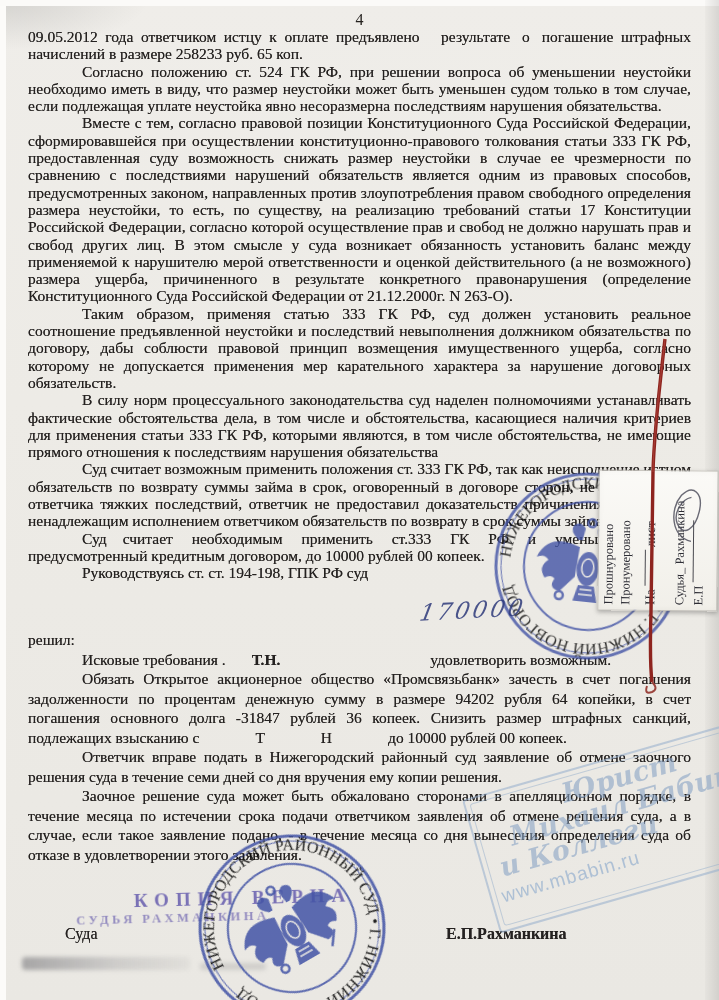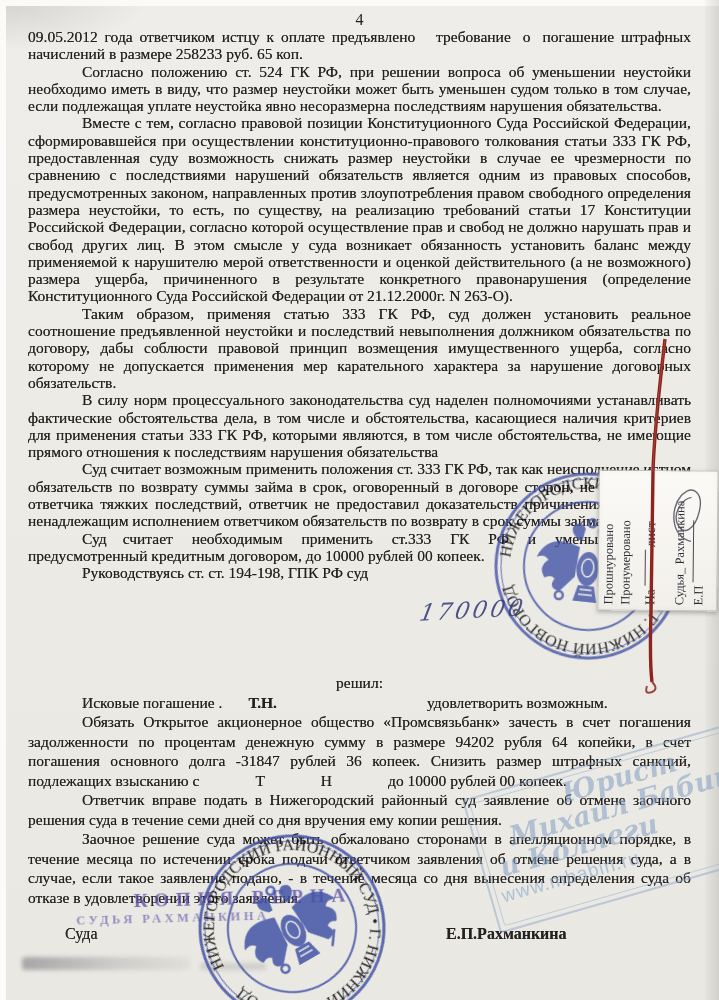--- a/index.html
+++ b/index.html
@@ -21,21 +21,21 @@
   
   .pagenum{position:absolute;left:28px;top:11px;width:663px;text-align:center;z-index:2;
         font-size:16px;color:#24211e;}
   .textblock{position:absolute;left:28px;width:663px;z-index:2;color:#242120;
         font-size:15.5px;text-align:justify;
         text-shadow:0 0 0.5px rgba(36,33,30,0.75);}
   #textA{top:28px;line-height:17.3px;}
   #textB{top:630px;line-height:19.5px;}
   .para{margin:0;text-indent:54px;}
   .para.noindent{text-indent:0;}
-  .para.center{text-align:center;text-indent:0;margin-top:43px;}
+  .para.center{text-align:left;text-indent:0;}
   .gap{display:inline-block;height:2px;}
   .b{font-weight:bold;}
   .sigrow{position:absolute;left:28px;top:925px;width:663px;z-index:2;font-size:16px;color:#242120;
         text-shadow:0 0 0.5px rgba(36,33,30,0.7);}
   .sig-label{position:absolute;left:37px;top:0;}
   .sig-name{position:absolute;left:418px;top:0;font-weight:bold;}
 
   
   .watermark{position:absolute;left:462px;top:800px;width:520px;height:135px;z-index:3;
         transform:rotate(-16deg);transform-origin:0 0;
@@ -89,32 +89,32 @@
   <div class="corner-shade"></div>
   <div class="edge-left"></div>
   <div class="edge-top"></div>
   <div class="edge-right"></div>
   <div class="smudge1"></div>
   <div class="smudge2"></div>
 
   <div class="pagenum">4</div>
 
   <div id="textA" class="textblock">
-      <p class="para noindent"><span>09.05.2012 года ответчиком истцу к оплате предъявлено </span><span class="gap" style="width: 14px;"></span><span>требование</span><span class="gap" style="width: 12px;"></span><span>о</span><span class="gap" style="width: 12px;"></span><span>погашение штрафных начислений в размере 258233 руб. 65 коп.</span></p>
+      <p class="para noindent"><span>09.05.2012 года ответчиком истцу к оплате предъявлено </span><span class="gap" style="width: 14px;"></span><span>результате</span><span class="gap" style="width: 12px;"></span><span>о</span><span class="gap" style="width: 12px;"></span><span>погашение штрафных начислений в размере 258233 руб. 65 коп.</span></p>
       <p class="para indent"><span>Согласно положению ст. 524 ГК РФ, при решении вопроса об уменьшении неустойки необходимо иметь в виду, что размер неустойки может быть уменьшен судом только в том случае, если подлежащая уплате неустойка явно несоразмерна последствиям нарушения обязательства.</span></p>
       <p class="para indent"><span>Вместе с тем, согласно правовой позиции Конституционного Суда Российской Федерации, сформировавшейся при осуществлении конституционно-правового толкования статьи 333 ГК РФ, предоставленная суду возможность снижать размер неустойки в случае ее чрезмерности по сравнению с последствиями нарушений обязательств является одним из правовых способов, предусмотренных законом, направленных против злоупотребления правом свободного определения размера неустойки, то есть, по существу, на реализацию требований статьи 17 Конституции Российской Федерации, согласно которой осуществление прав и свобод не должно нарушать прав и свобод других лиц. В этом смысле у суда возникает обязанность установить баланс между применяемой к нарушителю мерой ответственности и оценкой действительного (а не возможного) размера ущерба, причиненного в результате конкретного правонарушения (определение Конституционного Суда Российской Федерации от 21.12.2000г. N 263-О).</span></p>
       <p class="para indent"><span>Таким образом, применяя статью 333 ГК РФ, суд должен установить реальное соотношение предъявленной неустойки и последствий невыполнения должником обязательства по договору, дабы соблюсти правовой принцип возмещения имущественного ущерба, согласно которому не допускается применения мер карательного характера за нарушение договорных обязательств.</span></p>
       <p class="para indent"><span>В силу норм процессуального законодательства суд наделен полномочиями устанавливать фактические обстоятельства дела, в том числе и обстоятельства, касающиеся наличия критериев для применения статьи 333 ГК РФ, которыми являются, в том числе обстоятельства, не имеющие прямого отношения к последствиям нарушения обязательства</span></p>
       <p class="para indent"><span>Суд считает возможным применить положения ст. 333 ГК РФ, так как неисполнение истцом обязательств по возврату суммы займа в срок, оговоренный в договоре сторон, не повлекло для ответчика тяжких последствий, ответчик не предоставил доказательств причинения ему ущерба  ненадлежащим исполнением ответчиком обязательств по возврату в срок суммы займа.</span></p>
       <p class="para indent"><span>Суд</span><span class="gap" style="width: 16px;"></span><span>считает необходимым применить ст.333 ГК РФ и уменьшить штраф предусмотренный кредитным договором, до 10000 рублей 00 копеек.</span></p>
       <p class="para indent"><span>Руководствуясь ст. ст. 194-198, ГПК РФ суд</span></p>
     </div>
   <div id="textB" class="textblock">
       <p class="para center"><span>решил:</span></p>
-      <p class="para indent"><span>Исковые погашение .</span><span class="gap" style="width: 26px;"></span><span class="b">Т.Н.</span><span class="gap" style="width: 150px;"></span><span>удовлетворить возможным.</span></p>
+      <p class="para indent"><span>Исковые требования .</span><span class="gap" style="width: 26px;"></span><span class="b">Т.Н.</span><span class="gap" style="width: 150px;"></span><span>удовлетворить возможным.</span></p>
       <p class="para indent"><span>Обязать Открытое акционерное общество «Промсвязьбанк» зачесть в счет погашения задолженности по процентам денежную сумму в размере 94202 рубля 64 копейки, в счет погашения основного долга -31847 рублей 36 копеек. Снизить размер штрафных санкций, подлежащих взысканию с</span><span class="gap" style="width: 56px;"></span><span>Т</span><span class="gap" style="width: 56px;"></span><span>Н</span><span class="gap" style="width: 56px;"></span><span>до 10000 рублей 00 копеек.</span></p>
       <p class="para indent"><span>Ответчик вправе подать в Нижегородский районный суд заявление об отмене заочного решения суда в течение семи дней со дня вручения ему копии решения.</span></p>
       <p class="para indent"><span>Заочное решение суда может быть обжаловано сторонами в апелляционном порядке, в течение месяца по истечении срока подачи ответчиком заявления об отмене решения суда, а в случае, если такое заявление подано, - в течение месяца со дня вынесения определения суда об отказе в удовлетворении этого заявления.</span></p>
     </div>
 
   <div class="sigrow">
     <span class="sig-label">Суда</span>
     <span class="sig-name">Е.П.Рахманкина</span>
   </div>
 

